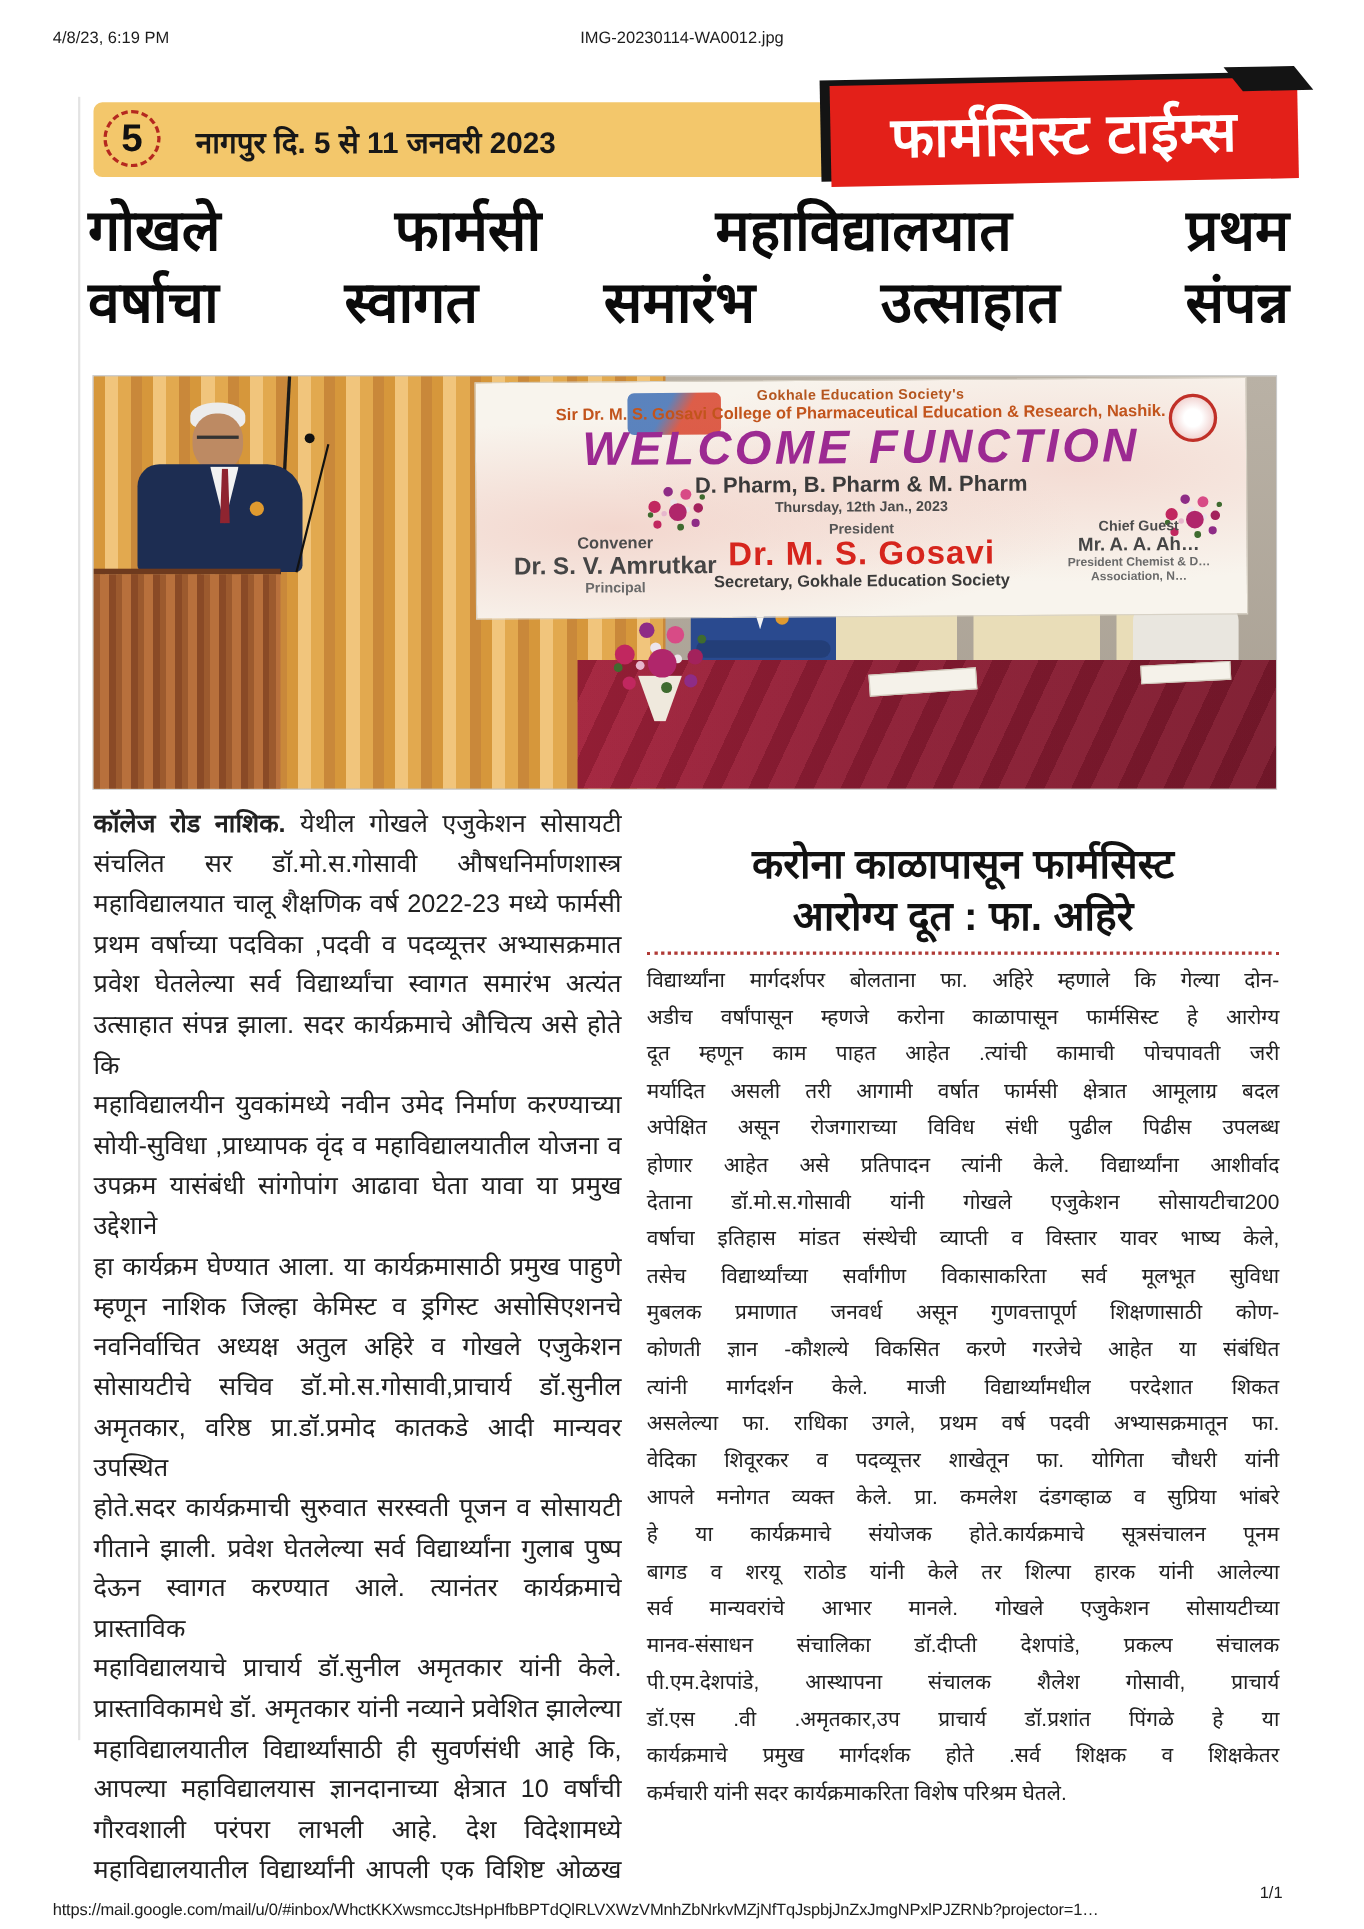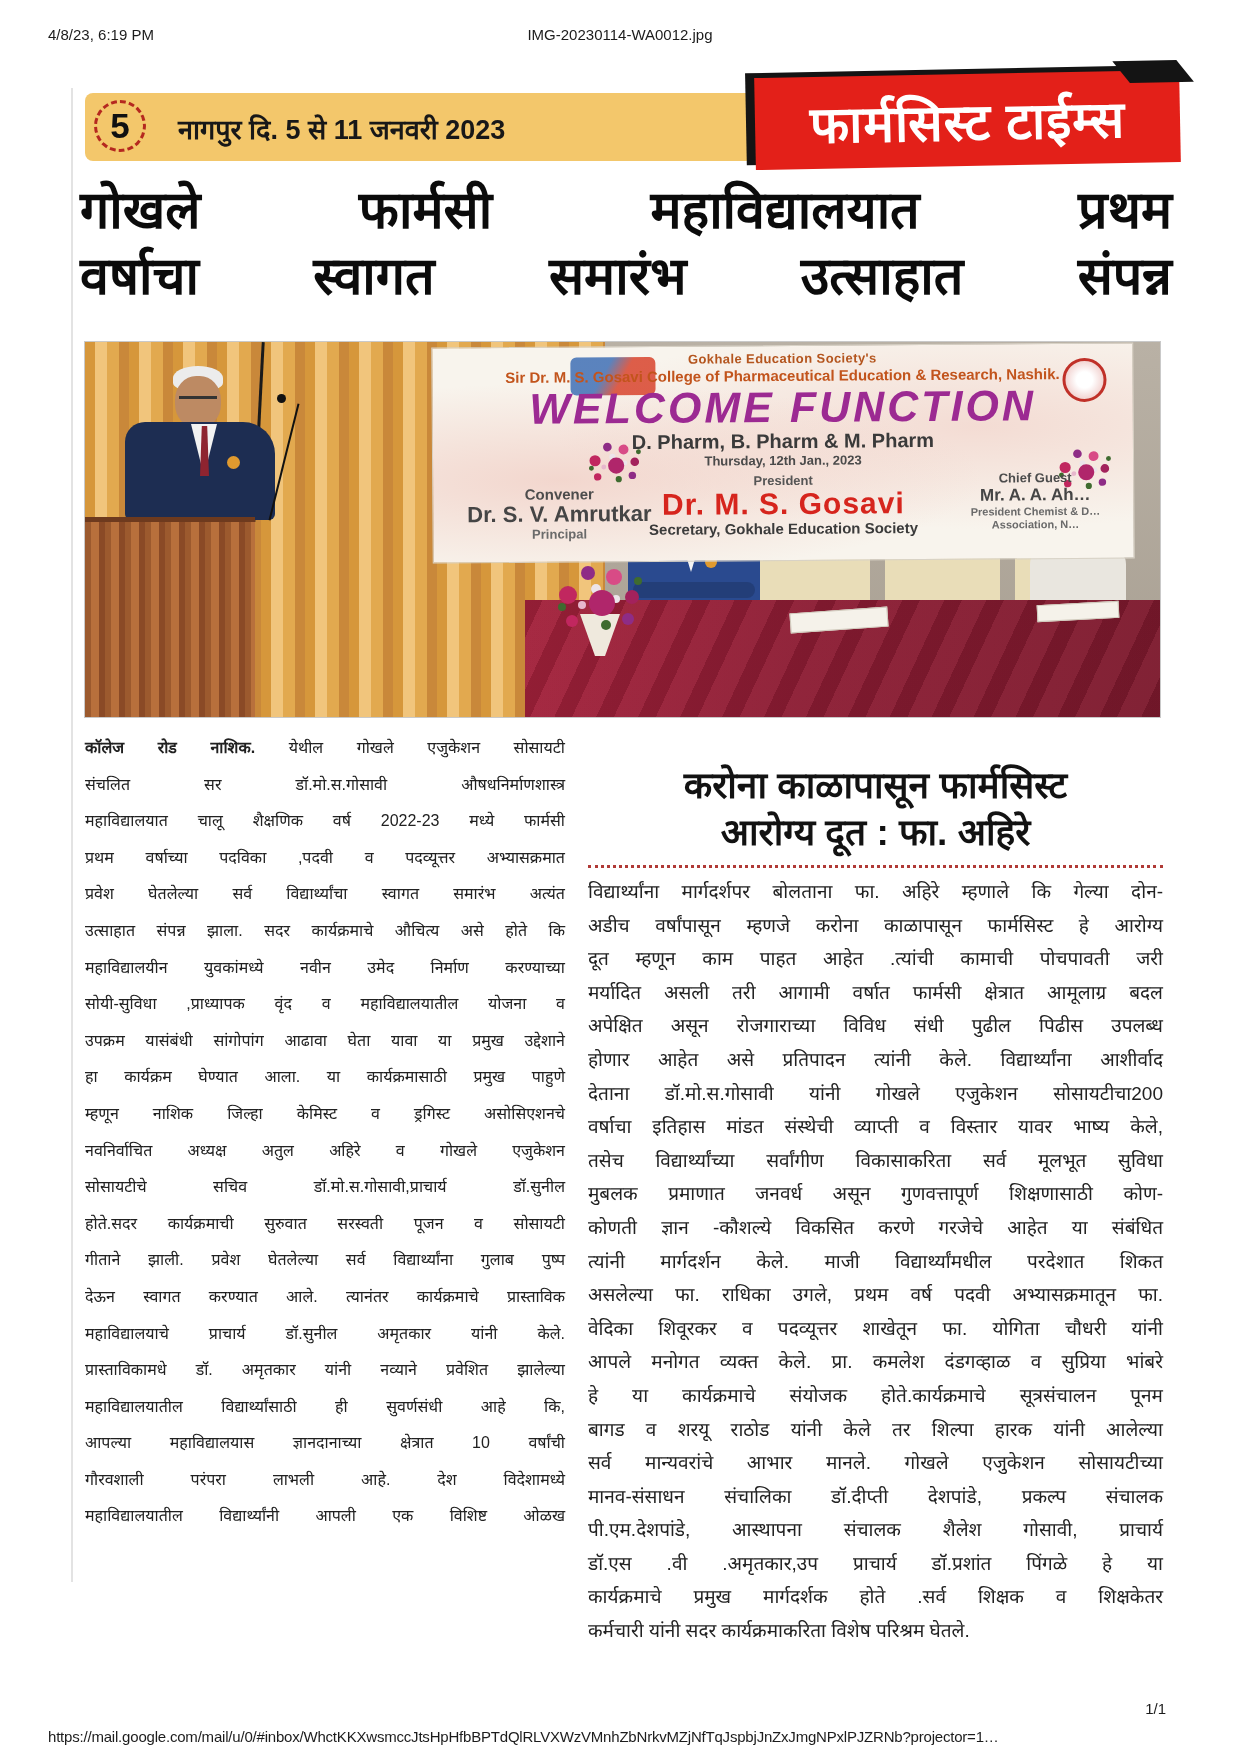--- a/index.html
+++ b/index.html
@@ -6,21 +6,21 @@
   body{
     width:1240px;height:1754px;position:relative;background:#ffffff;
     font-family:"Liberation Sans","DejaVu Sans",sans-serif;color:#222;
   }
   
   .print-header{position:absolute;top:26px;left:0;width:100%;font-size:15px;color:#1c1c1c;}
   .ph-time{position:absolute;left:48px;top:0;}
   .ph-file{display:block;text-align:center;}
   .print-footer{position:absolute;top:1700px;left:0;width:100%;font-size:15px;color:#1c1c1c;}
   .pf-url{position:absolute;left:48px;top:0;max-width:1040px;white-space:nowrap;overflow:hidden;letter-spacing:-0.2px;margin-top:28px;}
-  .pf-page{position:absolute;right:74px;top:0;}
+  .pf-page{position:absolute;right:74px;top:12px;}
 
   
   .clipping{position:absolute;left:68px;top:74px;width:1112px;height:1578px;background:#fff;}
   .clipping::before{content:"";position:absolute;left:3px;top:14px;bottom:70px;width:2px;background:#e3e3e3;}
 
   
   .band{position:absolute;left:17px;top:19px;width:795px;height:68px;background:#f3c76b;border-radius:8px;}
   .issue-circle{position:absolute;left:26px;top:26px;width:52px;height:52px;border-radius:50%;
     border:3px dashed #b5281f;display:flex;align-items:center;justify-content:center;
     font-size:35px;font-weight:700;color:#111;background:#f3c76b;box-sizing:border-box;}
@@ -114,21 +114,21 @@
   .banner-logo{position:absolute;left:138px;top:10px;width:85px;height:38px;border-radius:6px;
     background:linear-gradient(120deg,#3f6fb5 0 40%,#d8432c 60%);opacity:.85;}
   .banner-emblem{position:absolute;right:26px;top:14px;width:44px;height:44px;border-radius:50%;
     border:3px solid #c03028;background:radial-gradient(#fff 30%,#e9b6b2);box-sizing:border-box;}
   .bq-art{position:absolute;width:120px;height:115px;transform:scale(.62);}
   .bq-art-left{left:120px;top:60px;}
   .bq-art-right{left:590px;top:70px;}
 
   
   .col-left{position:absolute;left:17px;top:656px;width:480px;color:#212121;}
-  .col-left .jline{font-size:16px;line-height:36.6px;}
+  .col-left .jline{font-size:23px;line-height:36.6px;}
   .col-right{position:absolute;left:520px;top:688px;width:575px;color:#212121;}
   .subhead{font-size:37px;line-height:47px;font-weight:800;text-align:center;color:#121212;}
   .dotted-rule{border-top:3px dotted #b03a36;margin:9px 0 7px 0;height:0;}
   .col-right .jline{font-size:19px;line-height:33.6px;}
   .jline{text-align:justify;text-align-last:justify;white-space:nowrap;}
   .jline{white-space:normal;}
   .col-right .rlines .jline:last-child{text-align-last:left;}
   .lead-bold{font-weight:800;}
 </style>
 </head>
@@ -240,20 +240,21 @@
         <div class="jline">प्रथम वर्षाच्या पदविका ,पदवी व पदव्यूत्तर अभ्यासक्रमात</div>
         <div class="jline">प्रवेश घेतलेल्या सर्व विद्यार्थ्यांचा स्वागत समारंभ अत्यंत</div>
         <div class="jline">उत्साहात संपन्न झाला. सदर कार्यक्रमाचे औचित्य असे होते कि</div>
         <div class="jline">महाविद्यालयीन युवकांमध्ये नवीन उमेद निर्माण करण्याच्या</div>
         <div class="jline">सोयी-सुविधा ,प्राध्यापक वृंद व महाविद्यालयातील योजना व</div>
         <div class="jline">उपक्रम यासंबंधी सांगोपांग आढावा घेता यावा या प्रमुख उद्देशाने</div>
         <div class="jline">हा कार्यक्रम घेण्यात आला. या कार्यक्रमासाठी प्रमुख पाहुणे</div>
         <div class="jline">म्हणून नाशिक जिल्हा केमिस्ट व ड्रगिस्ट असोसिएशनचे</div>
         <div class="jline">नवनिर्वाचित अध्यक्ष अतुल अहिरे व गोखले एजुकेशन</div>
         <div class="jline">सोसायटीचे सचिव डॉ.मो.स.गोसावी,प्राचार्य डॉ.सुनील</div>
+        <div class="jline">अमृतकार, वरिष्ठ प्रा.डॉ.प्रमोद कातकडे आदी मान्यवर उपस्थित</div>
         <div class="jline">होते.सदर कार्यक्रमाची सुरुवात सरस्वती पूजन व सोसायटी</div>
         <div class="jline">गीताने झाली. प्रवेश घेतलेल्या सर्व विद्यार्थ्यांना गुलाब पुष्प</div>
         <div class="jline">देऊन स्वागत करण्यात आले. त्यानंतर कार्यक्रमाचे प्रास्ताविक</div>
         <div class="jline">महाविद्यालयाचे प्राचार्य डॉ.सुनील अमृतकार यांनी केले.</div>
         <div class="jline">प्रास्ताविकामधे डॉ. अमृतकार यांनी नव्याने प्रवेशित झालेल्या</div>
         <div class="jline">महाविद्यालयातील विद्यार्थ्यांसाठी ही सुवर्णसंधी आहे कि,</div>
         <div class="jline">आपल्या महाविद्यालयास ज्ञानदानाच्या क्षेत्रात 10 वर्षांची</div>
         <div class="jline">गौरवशाली परंपरा लाभली आहे. देश विदेशामध्ये</div>
         <div class="jline">महाविद्यालयातील विद्यार्थ्यांनी आपली एक विशिष्ट ओळख</div>
       </div>

